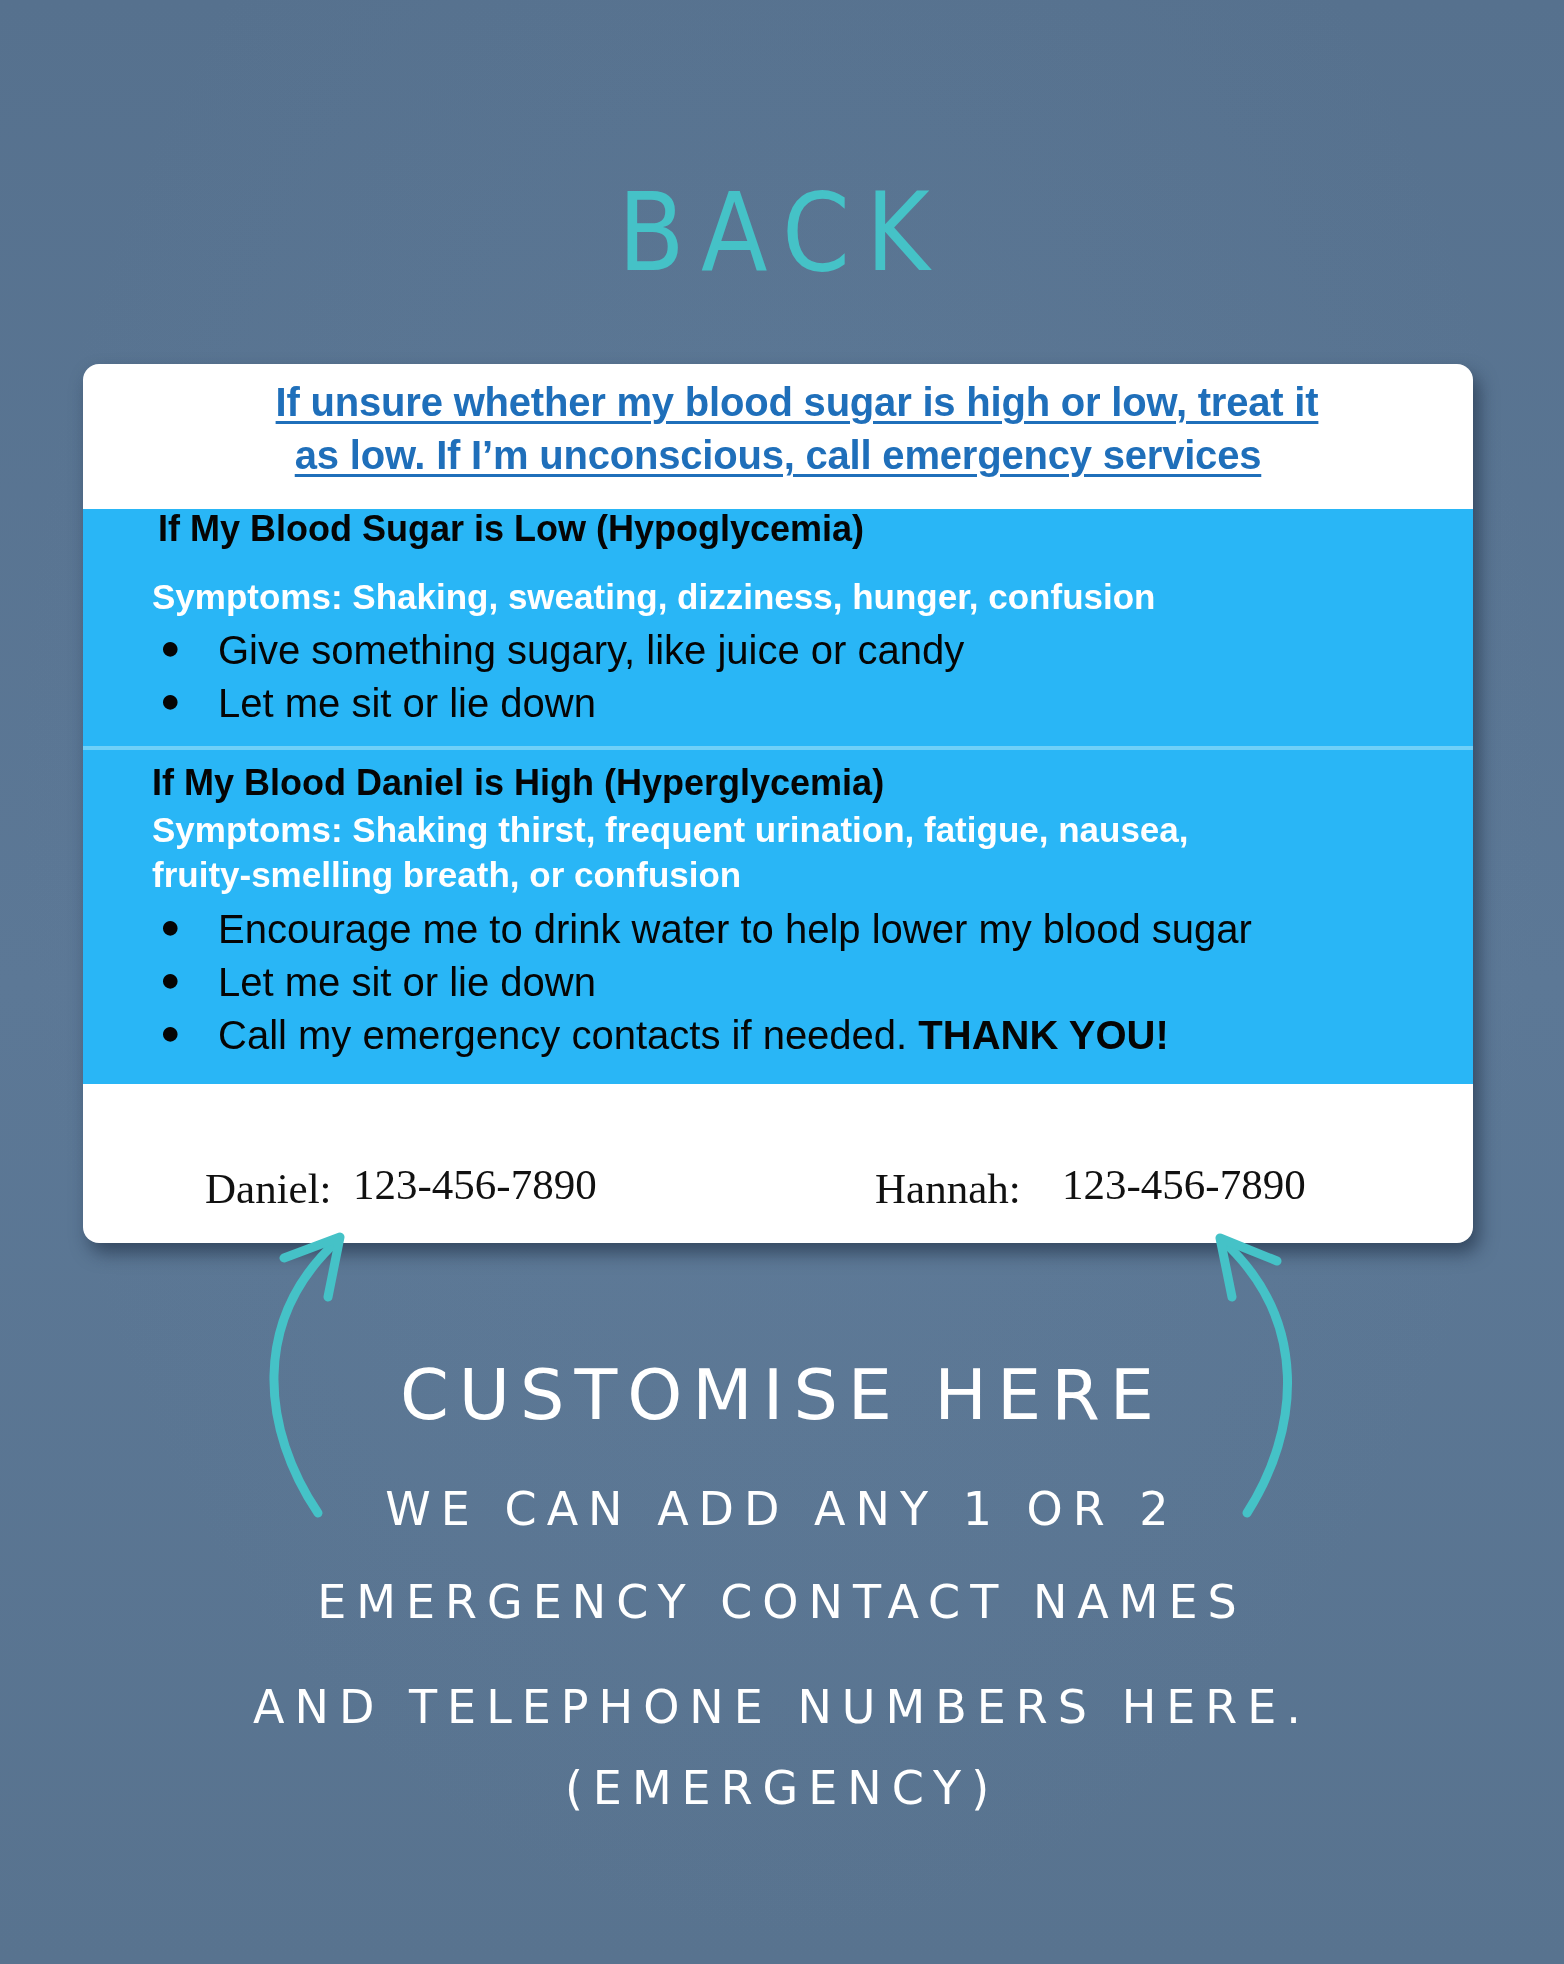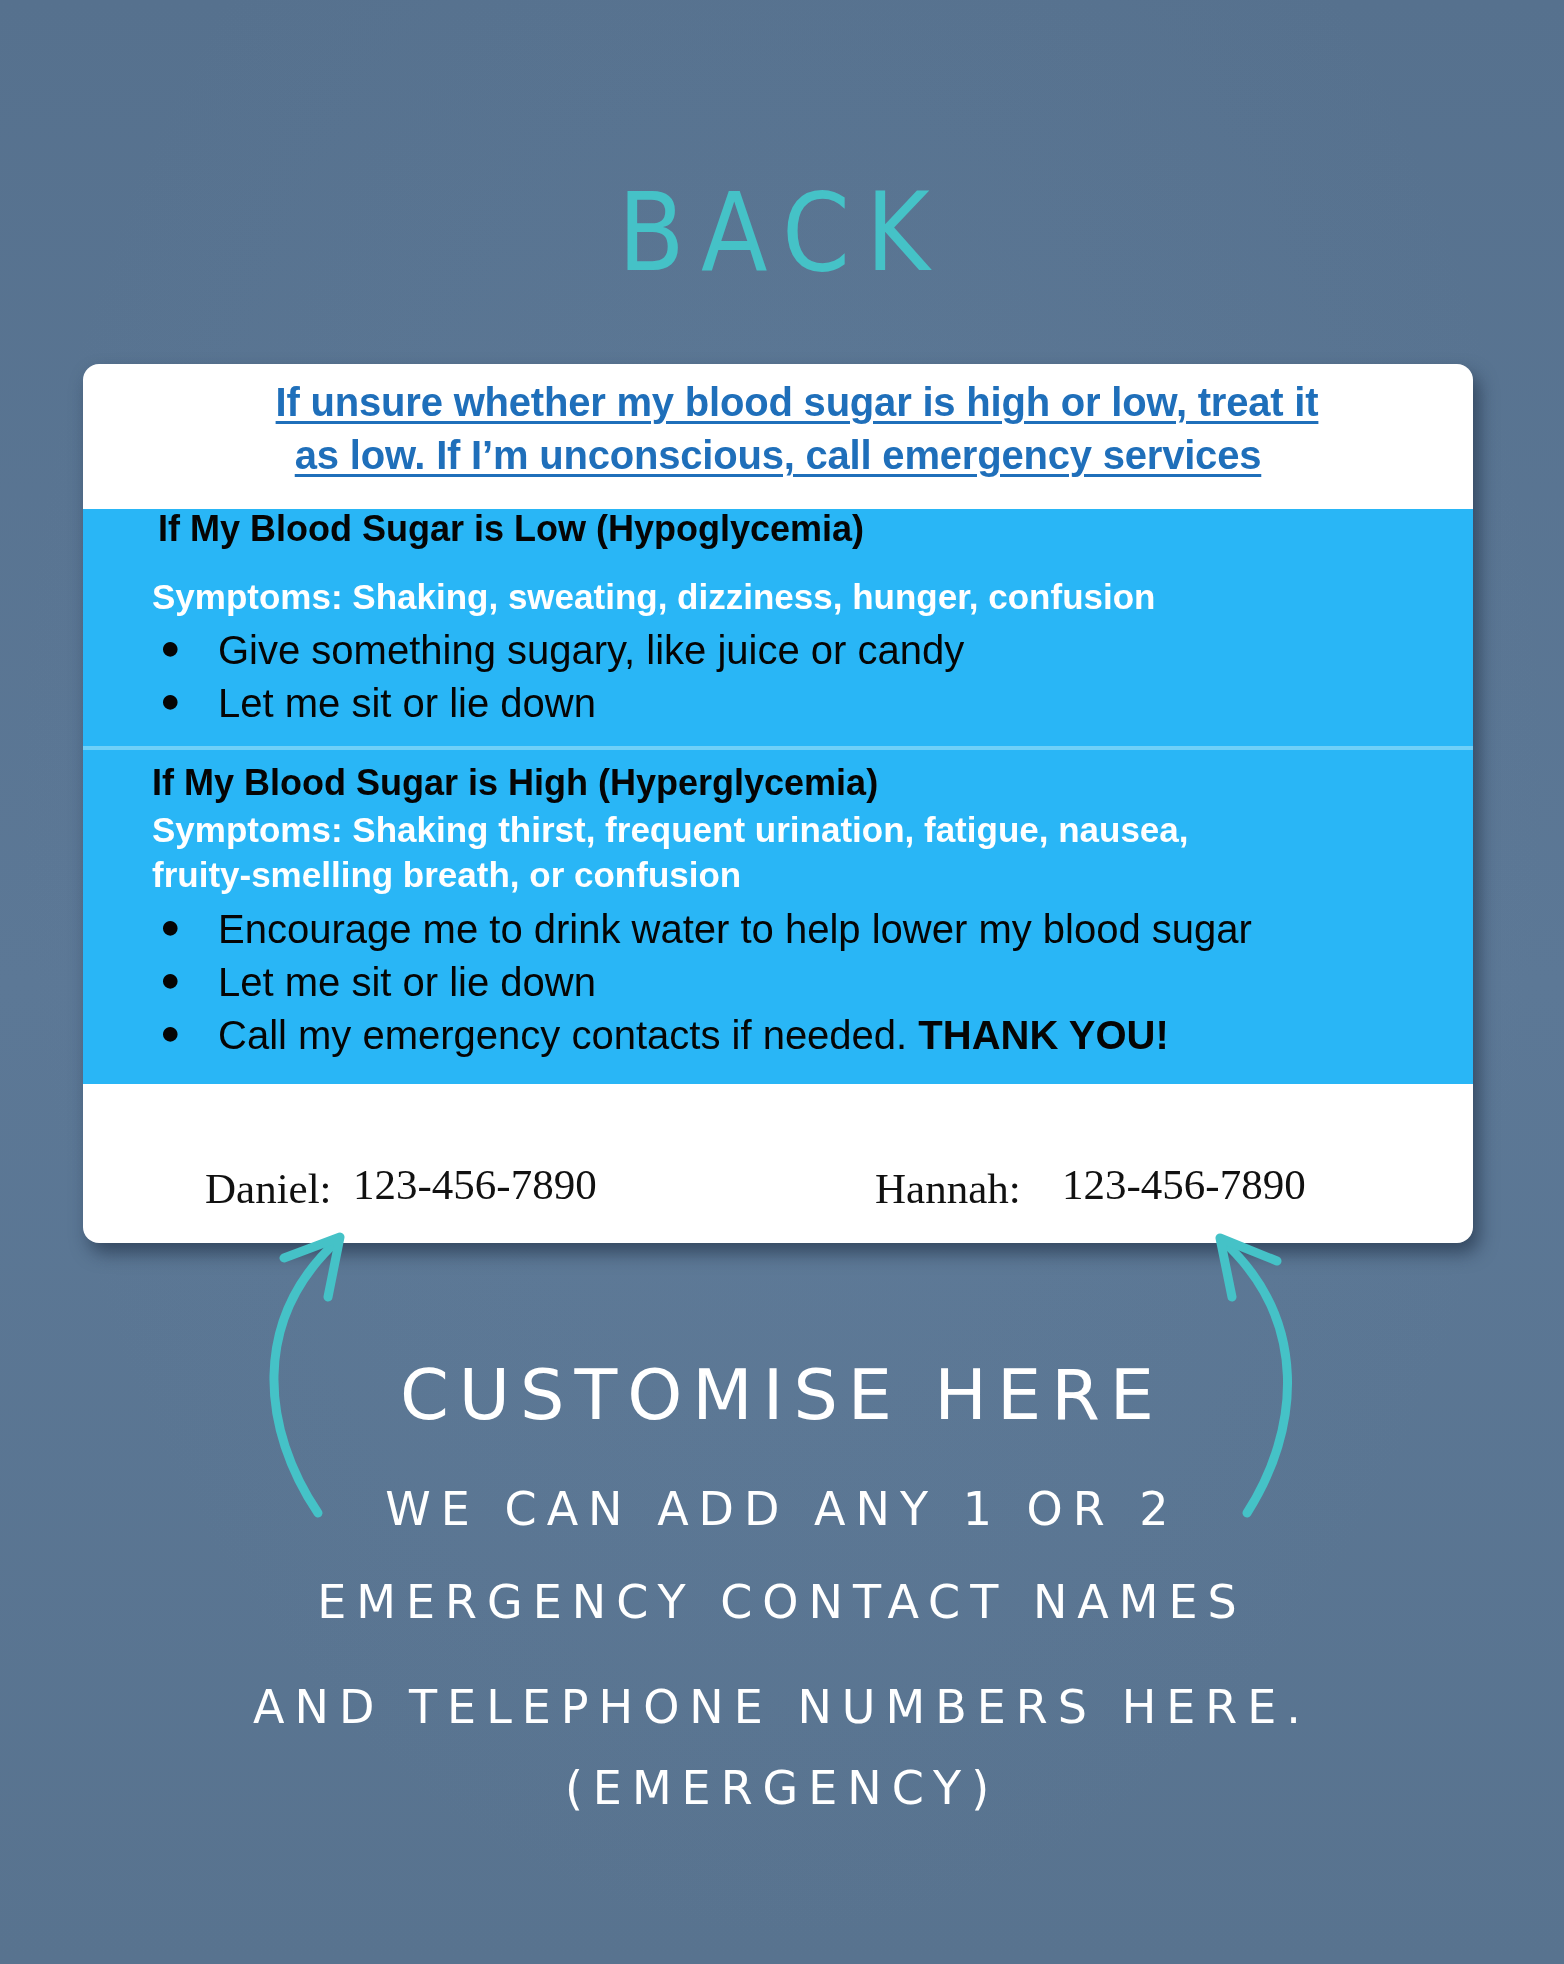--- a/index.html
+++ b/index.html
@@ -84,21 +84,21 @@
   <div class="sec-symp" style="left:69px; top:211px;">Symptoms: Shaking, sweating, dizziness, hunger, confusion</div>
   <div class="bullet" style="left:135px; top:264px;">
     <span class="dot">●</span>
     <span>Give something sugary, like juice or candy</span>
   </div>
   <div class="bullet" style="left:135px; top:317px;">
     <span class="dot">●</span>
     <span>Let me sit or lie down</span>
   </div>
 
-  <div class="sec-title" style="left:69px; top:398px;">If My Blood Sugar is High (Hyperglycemia)</div>
+  <div class="sec-title" style="left:69px; top:398px;">If My Blood Daniel is High (Hyperglycemia)</div>
   <div class="sec-symp" style="left:69px; top:444px;">Symptoms: Shaking thirst, frequent urination, fatigue, nausea,</div>
   <div class="sec-symp" style="left:69px; top:489px;">fruity-smelling breath, or confusion</div>
   <div class="bullet" style="left:135px; top:543px;">
     <span class="dot">●</span>
     <span>Encourage me to drink water to help lower my blood sugar</span>
   </div>
   <div class="bullet" style="left:135px; top:596px;">
     <span class="dot">●</span>
     <span>Let me sit or lie down</span>
   </div>

